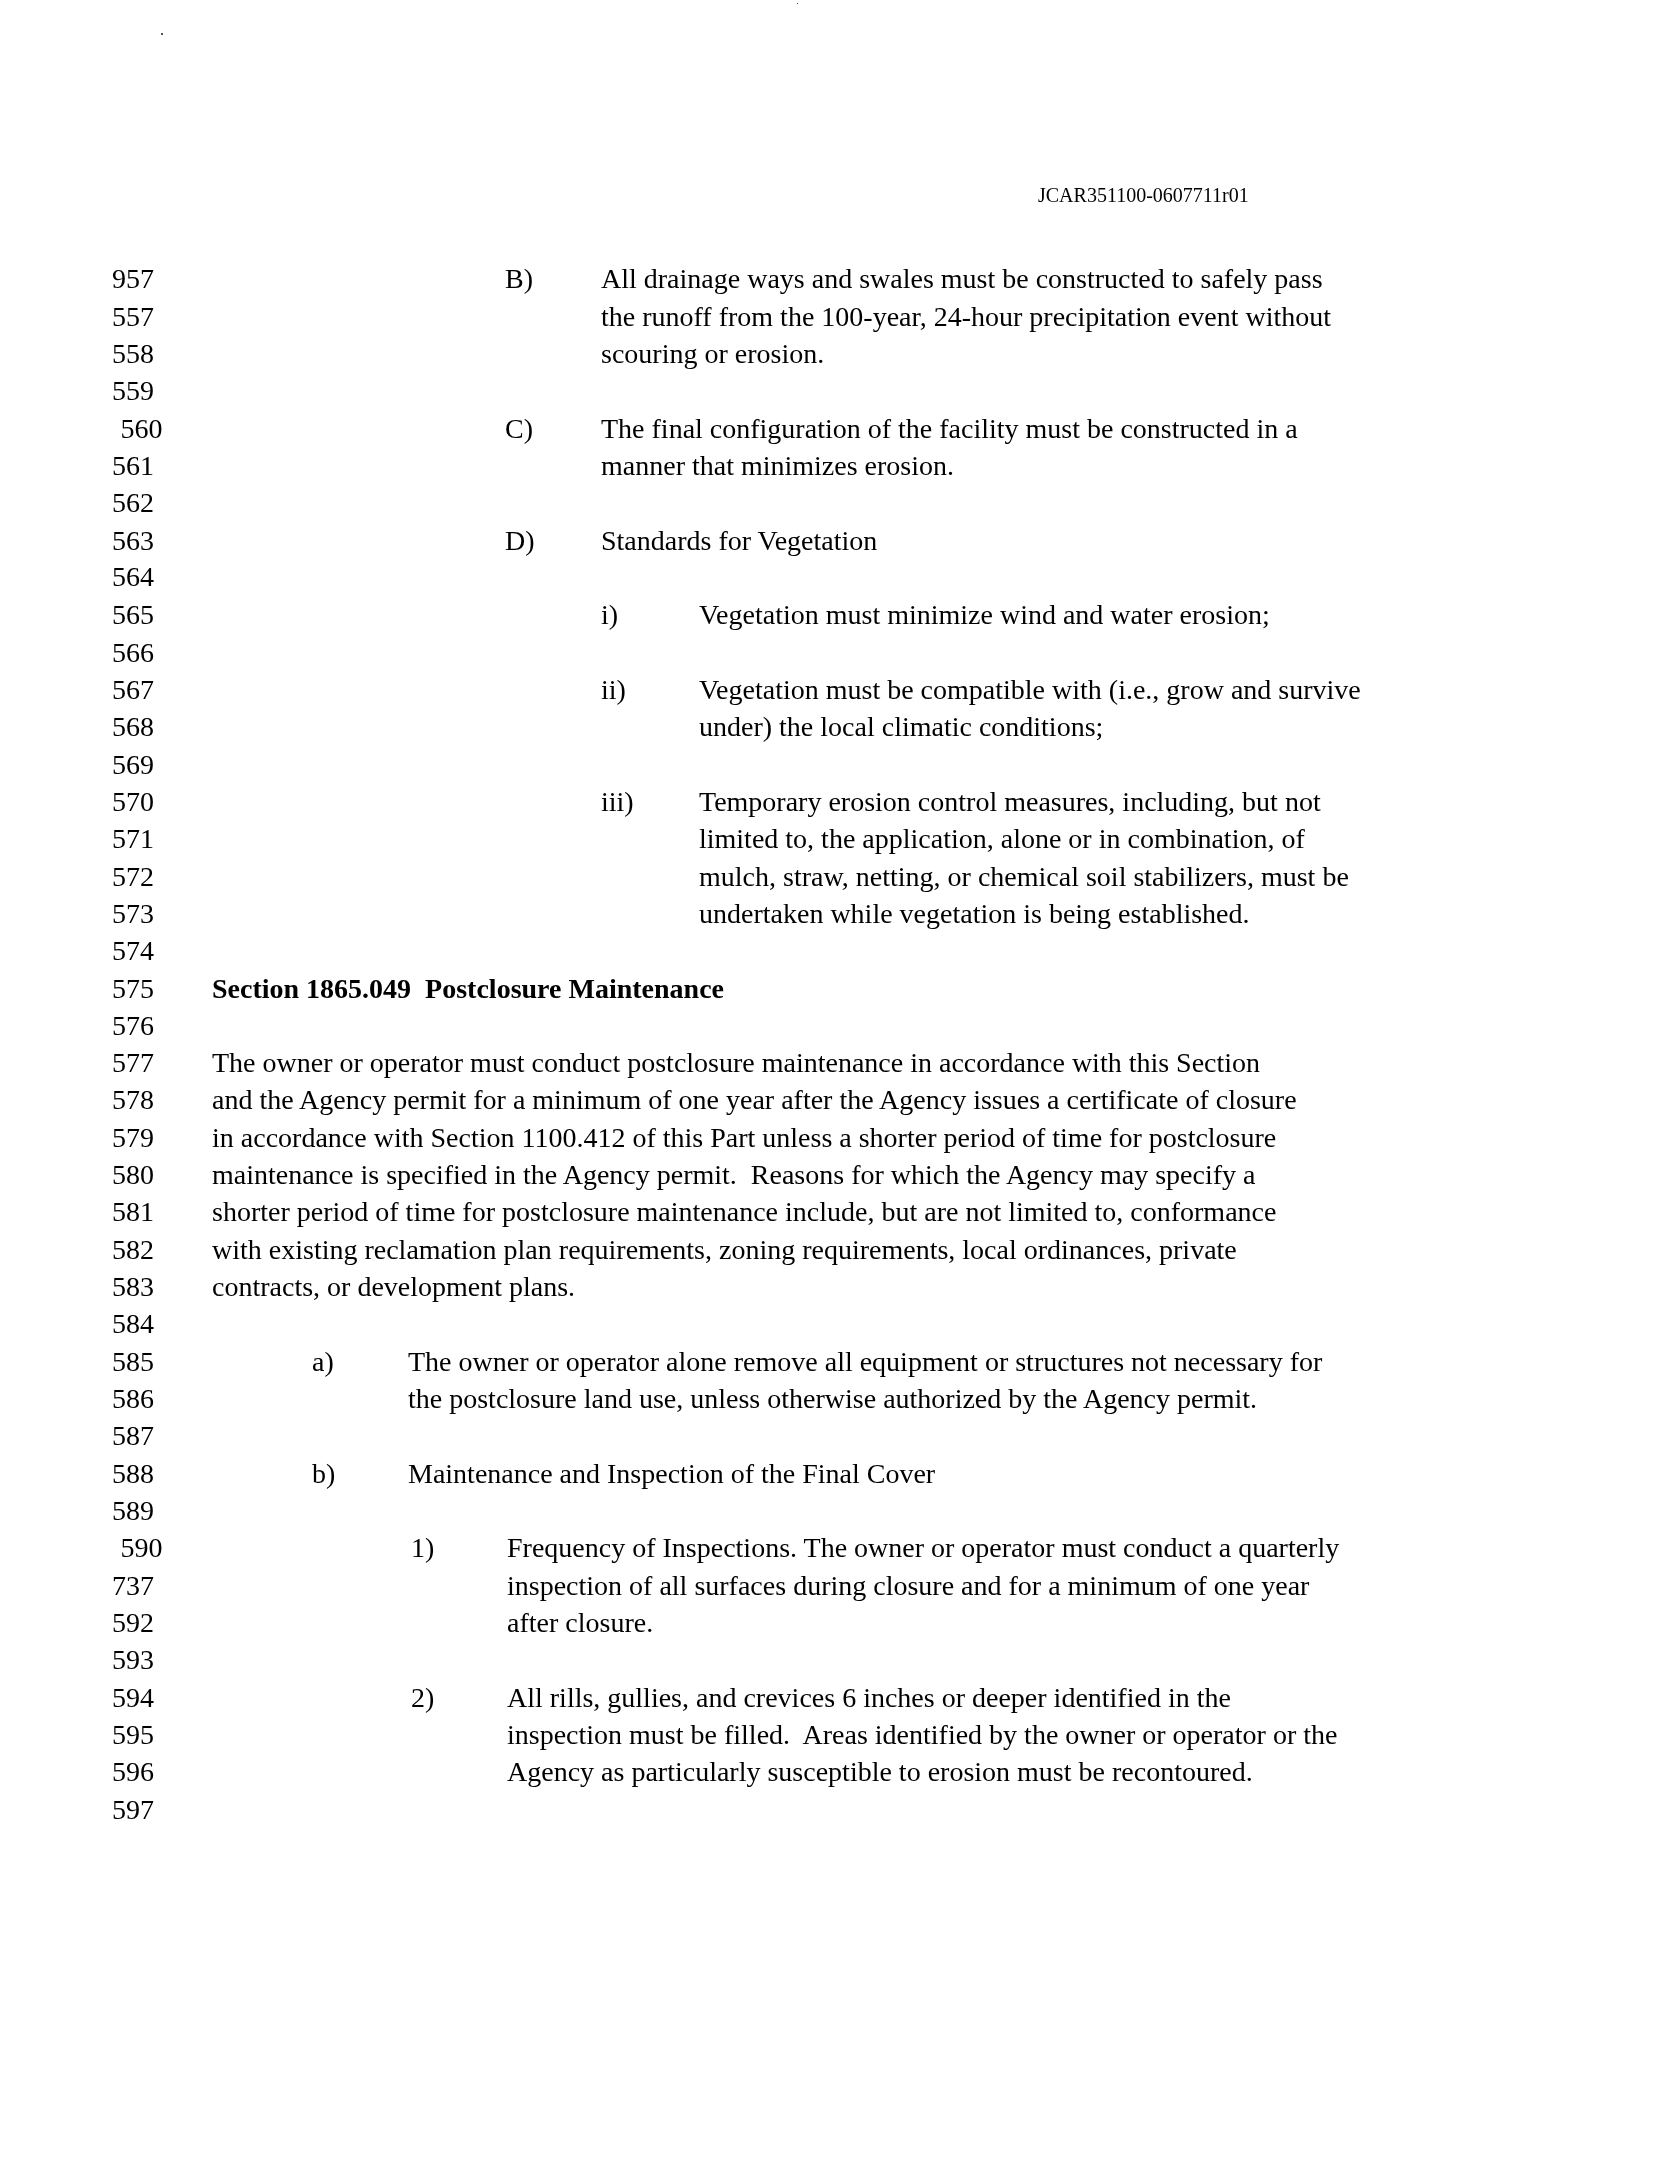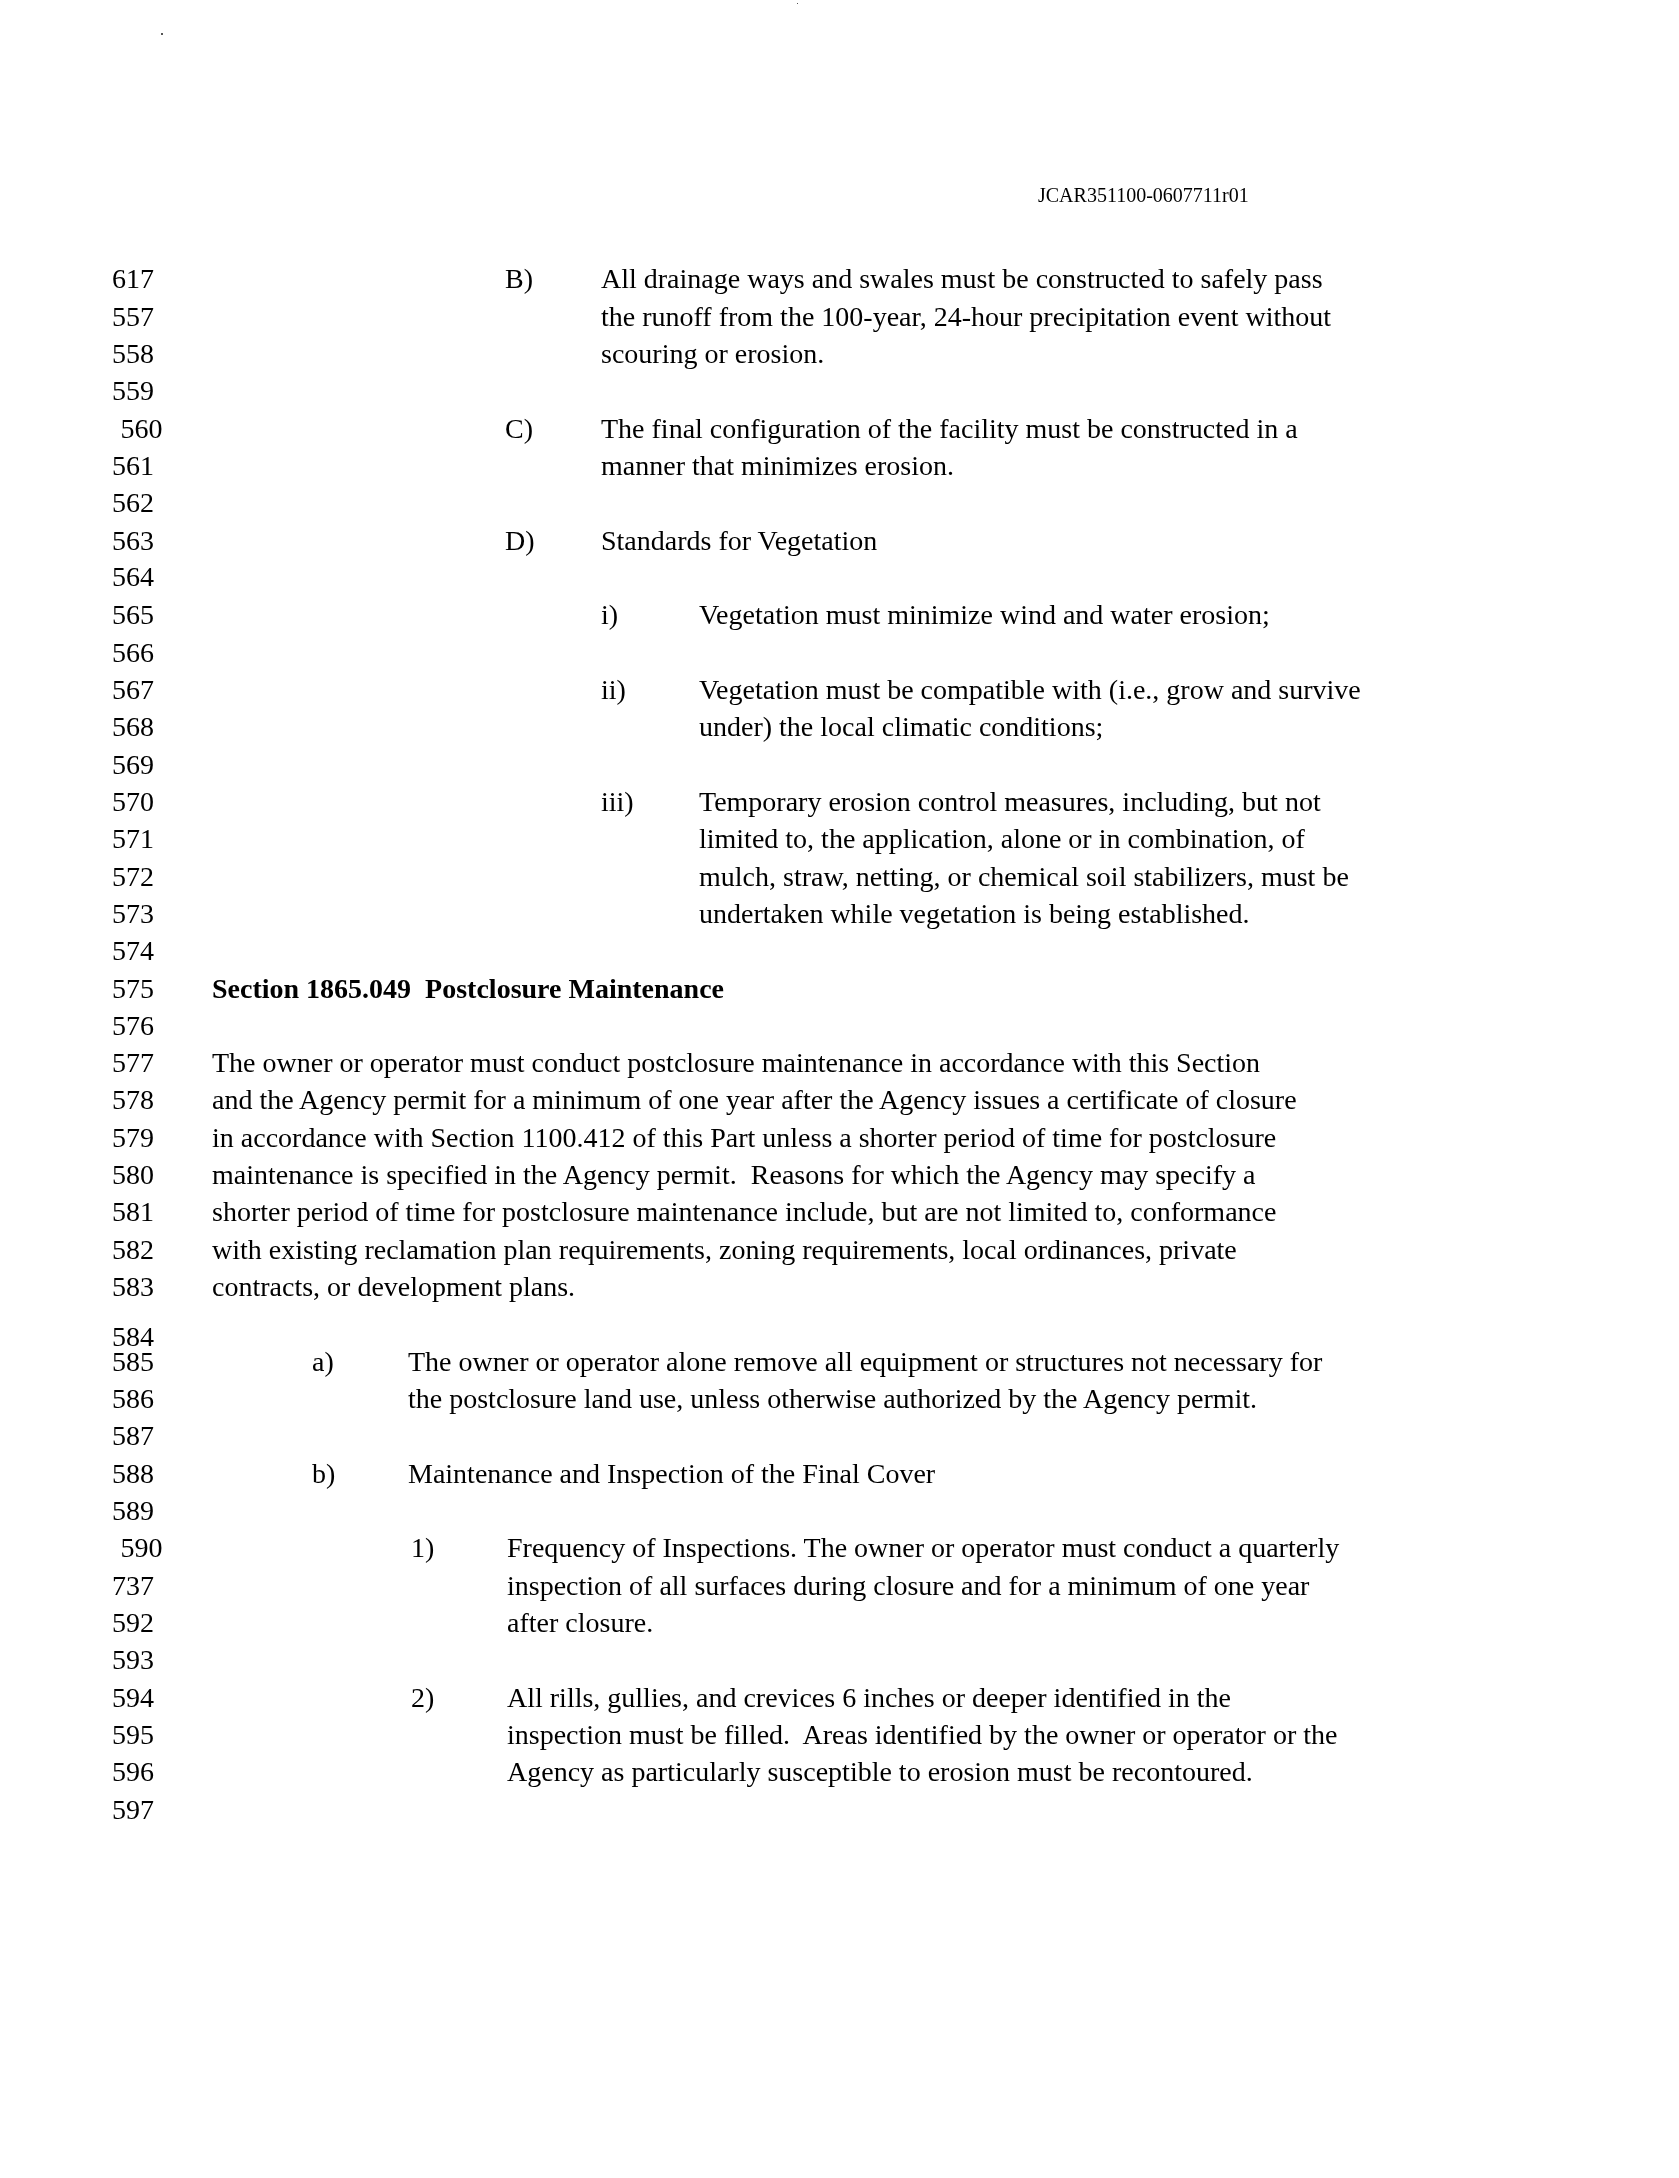--- a/index.html
+++ b/index.html
@@ -16,21 +16,21 @@
 </style>
 </head>
 <body>
 
 <div class="speck" style="left:161px;top:33px;"></div>
 <div class="speck" style="left:797px;top:3px;width:1px;height:1px;"></div>
 
 <div class="doc-id">JCAR351100-0607711r01</div>
 
 <div id="line-numbers">
-    <div class="ln" style="top: 263px;">617</div>
+    <div class="ln" style="top: 263px;">957</div>
     <div class="ln" style="top: 301px;">557</div>
     <div class="ln" style="top: 338px;">558</div>
     <div class="ln" style="top: 375px;">559</div>
     <div class="ln" style="top: 413px; text-align: center;">560</div>
     <div class="ln" style="top: 450px;">561</div>
     <div class="ln" style="top: 487px;">562</div>
     <div class="ln" style="top: 525px;">563</div>
     <div class="ln" style="top: 561px;">564</div>
     <div class="ln" style="top: 599px;">565</div>
     <div class="ln" style="top: 637px;">566</div>
@@ -44,21 +44,21 @@
     <div class="ln" style="top: 935px;">574</div>
     <div class="ln" style="top: 973px;">575</div>
     <div class="ln" style="top: 1010px;">576</div>
     <div class="ln" style="top: 1047px;">577</div>
     <div class="ln" style="top: 1084px;">578</div>
     <div class="ln" style="top: 1122px;">579</div>
     <div class="ln" style="top: 1159px;">580</div>
     <div class="ln" style="top: 1196px;">581</div>
     <div class="ln" style="top: 1234px;">582</div>
     <div class="ln" style="top: 1271px;">583</div>
-    <div class="ln" style="top: 1308px; margin-top: 13px;">584</div>
+    <div class="ln" style="top: 1308px;">584</div>
     <div class="ln" style="top: 1346px;">585</div>
     <div class="ln" style="top: 1383px;">586</div>
     <div class="ln" style="top: 1420px;">587</div>
     <div class="ln" style="top: 1458px;">588</div>
     <div class="ln" style="top: 1495px;">589</div>
     <div class="ln" style="top: 1532px; text-align: center;">590</div>
     <div class="ln" style="top: 1570px;">737</div>
     <div class="ln" style="top: 1607px;">592</div>
     <div class="ln" style="top: 1644px;">593</div>
     <div class="ln" style="top: 1682px;">594</div>

